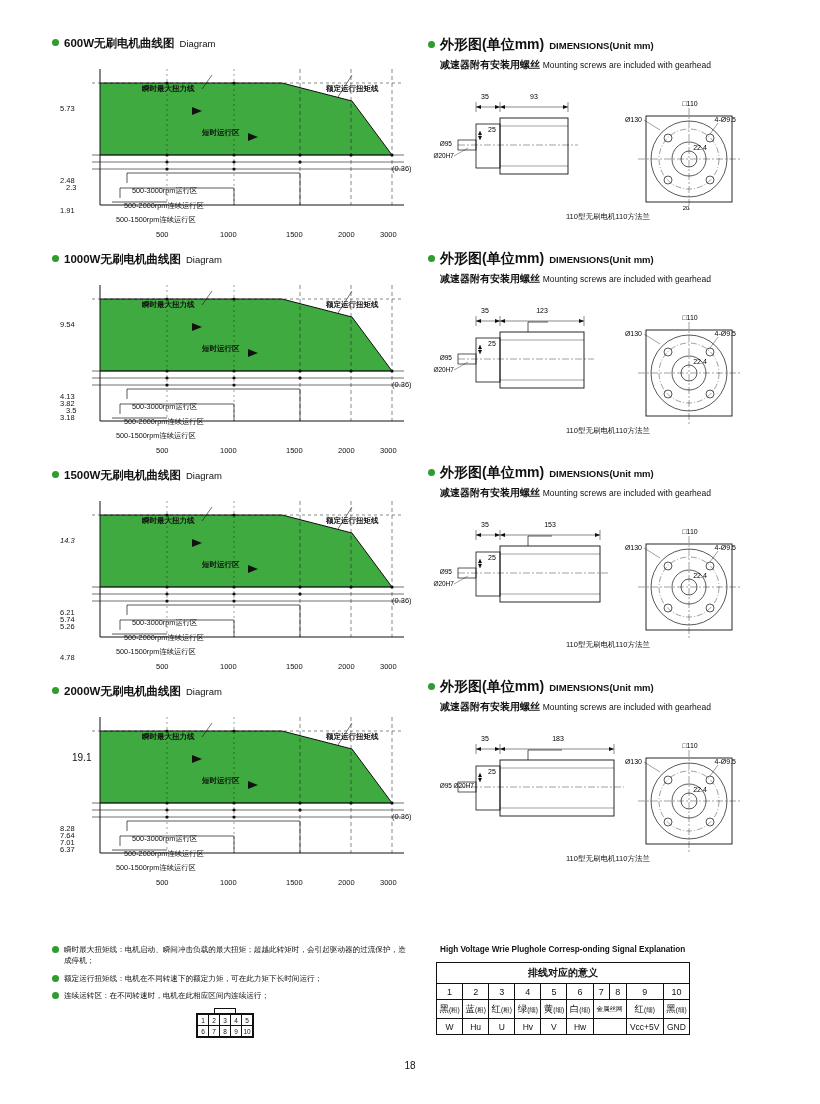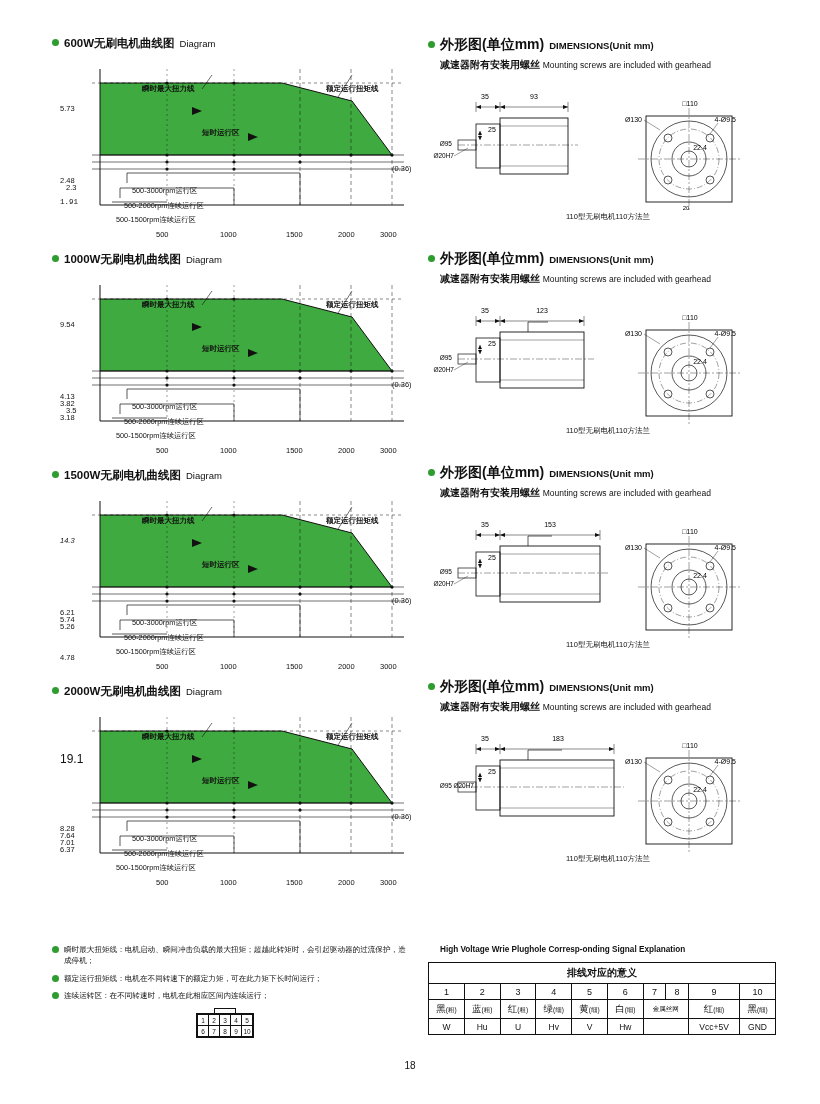--- a/index.html
+++ b/index.html
@@ -71,21 +71,22 @@
 
   
   .sig-wrap { position: absolute; left: 428px; top: 944px; width: 352px; }
   .sig-head { display: flex; gap: 5px; align-items: baseline; }
   .sig-title-cn { font-size: 11px; font-weight: bold; }
   .sig-title-en { font-size: 8.2px; font-weight: bold; display: block; margin-left: 12px; margin-top: 1px; }
 
   table.sig {
     border-collapse: collapse;
     margin-top: 8px;
-    width: 348px;
+    width: 254px;
+    margin-left: 8px;
     padding-left: 16px;
   }
   table.sig td, table.sig th {
     border: 1px solid #111;
     text-align: center;
     vertical-align: middle;
     font-size: 9px;
     padding: 2px 0;
     font-family: "Liberation Sans", sans-serif;
   }
@@ -163,21 +164,21 @@
         <polygon points="140,52 150,56 140,60" fill="#111"></polygon>
         <polygon points="196,78 206,82 196,86" fill="#111"></polygon>
 
         <line x1="160" y1="20" x2="150" y2="34" stroke="#111" stroke-width="0.6"></line>
         <line x1="300" y1="20" x2="286" y2="42" stroke="#111" stroke-width="0.6"></line>
       </svg>
       <div style="position:absolute;left:0;top:0;width:360px;height:190px;pointer-events:none;">
         <div style="position:absolute;left:8px;top:68px;font-size:7.5px;">5.73</div>
         <div style="position:absolute;left:8px;top:140px;font-size:7.5px;">2.48</div>
         <div style="position:absolute;left:14px;top:147px;font-size:7.5px;">2.3</div>
-        <div style="position:absolute;left:8px;top:162px;font-size:7.5px;font-family:Liberation Mono, monospace;">1.91</div>
+        <div style="position:absolute;left:8px;top:170px;font-size:7.5px;">1.91</div>
         <div style="position:absolute;left:90px;top:48px;font-size:7.5px;font-weight:bold;">瞬时最大扭力线</div>
         <div style="position:absolute;left:274px;top:48px;font-size:7.5px;font-weight:bold;">额定运行扭矩线</div>
         <div style="position:absolute;left:150px;top:92px;font-size:7.5px;font-weight:bold;color:#111;">短时运行区</div>
         <div style="position:absolute;left:80px;top:150px;font-size:7.3px;">500-3000rpm运行区</div>
         <div style="position:absolute;left:72px;top:165px;font-size:7.3px;">500-2000rpm连续运行区</div>
         <div style="position:absolute;left:64px;top:179px;font-size:7.3px;">500-1500rpm连续运行区</div>
         <div style="position:absolute;left:340px;top:128px;font-size:7.5px;">(0.36)</div>
         <div style="position:absolute;left:104px;top:194px;font-size:7.5px;">500</div>
         <div style="position:absolute;left:168px;top:194px;font-size:7.5px;">1000</div>
         <div style="position:absolute;left:234px;top:194px;font-size:7.5px;">1500</div>
@@ -363,21 +364,21 @@
         <line x1="68" y1="133" x2="182" y2="133" stroke="#111" stroke-width="0.7"></line>
         <line x1="68" y1="133" x2="68" y2="143" stroke="#111" stroke-width="0.7"></line>
         <line x1="182" y1="133" x2="182" y2="150" stroke="#111" stroke-width="0.7"></line>
         <line x1="60" y1="147" x2="115" y2="147" stroke="#111" stroke-width="0.7"></line>
         <polygon points="140,52 150,56 140,60" fill="#111"></polygon>
         <polygon points="196,78 206,82 196,86" fill="#111"></polygon>
         <line x1="160" y1="20" x2="150" y2="34" stroke="#111" stroke-width="0.6"></line>
         <line x1="300" y1="20" x2="286" y2="42" stroke="#111" stroke-width="0.6"></line>
       </svg>
       <div style="position:absolute;left:0;top:0;width:360px;height:190px;pointer-events:none;">
-        <div style="position:absolute;left:8px;top:68px;font-size:12px;">19.1</div>
+        <div style="position:absolute;left:20px;top:68px;font-size:10px;">19.1</div>
         <div style="position:absolute;left:8px;top:140px;font-size:7.5px;">8.28</div>
         <div style="position:absolute;left:8px;top:147px;font-size:7.5px;">7.64</div>
         <div style="position:absolute;left:8px;top:154px;font-size:7.5px;">7.01</div>
         <div style="position:absolute;left:8px;top:161px;font-size:7.5px;">6.37</div>
         <div style="position:absolute;left:90px;top:48px;font-size:7.5px;font-weight:bold;">瞬时最大扭力线</div>
         <div style="position:absolute;left:274px;top:48px;font-size:7.5px;font-weight:bold;">额定运行扭矩线</div>
         <div style="position:absolute;left:150px;top:92px;font-size:7.5px;font-weight:bold;">短时运行区</div>
         <div style="position:absolute;left:80px;top:150px;font-size:7.3px;">500-3000rpm运行区</div>
         <div style="position:absolute;left:72px;top:165px;font-size:7.3px;">500-2000rpm连续运行区</div>
         <div style="position:absolute;left:64px;top:179px;font-size:7.3px;">500-1500rpm连续运行区</div>

